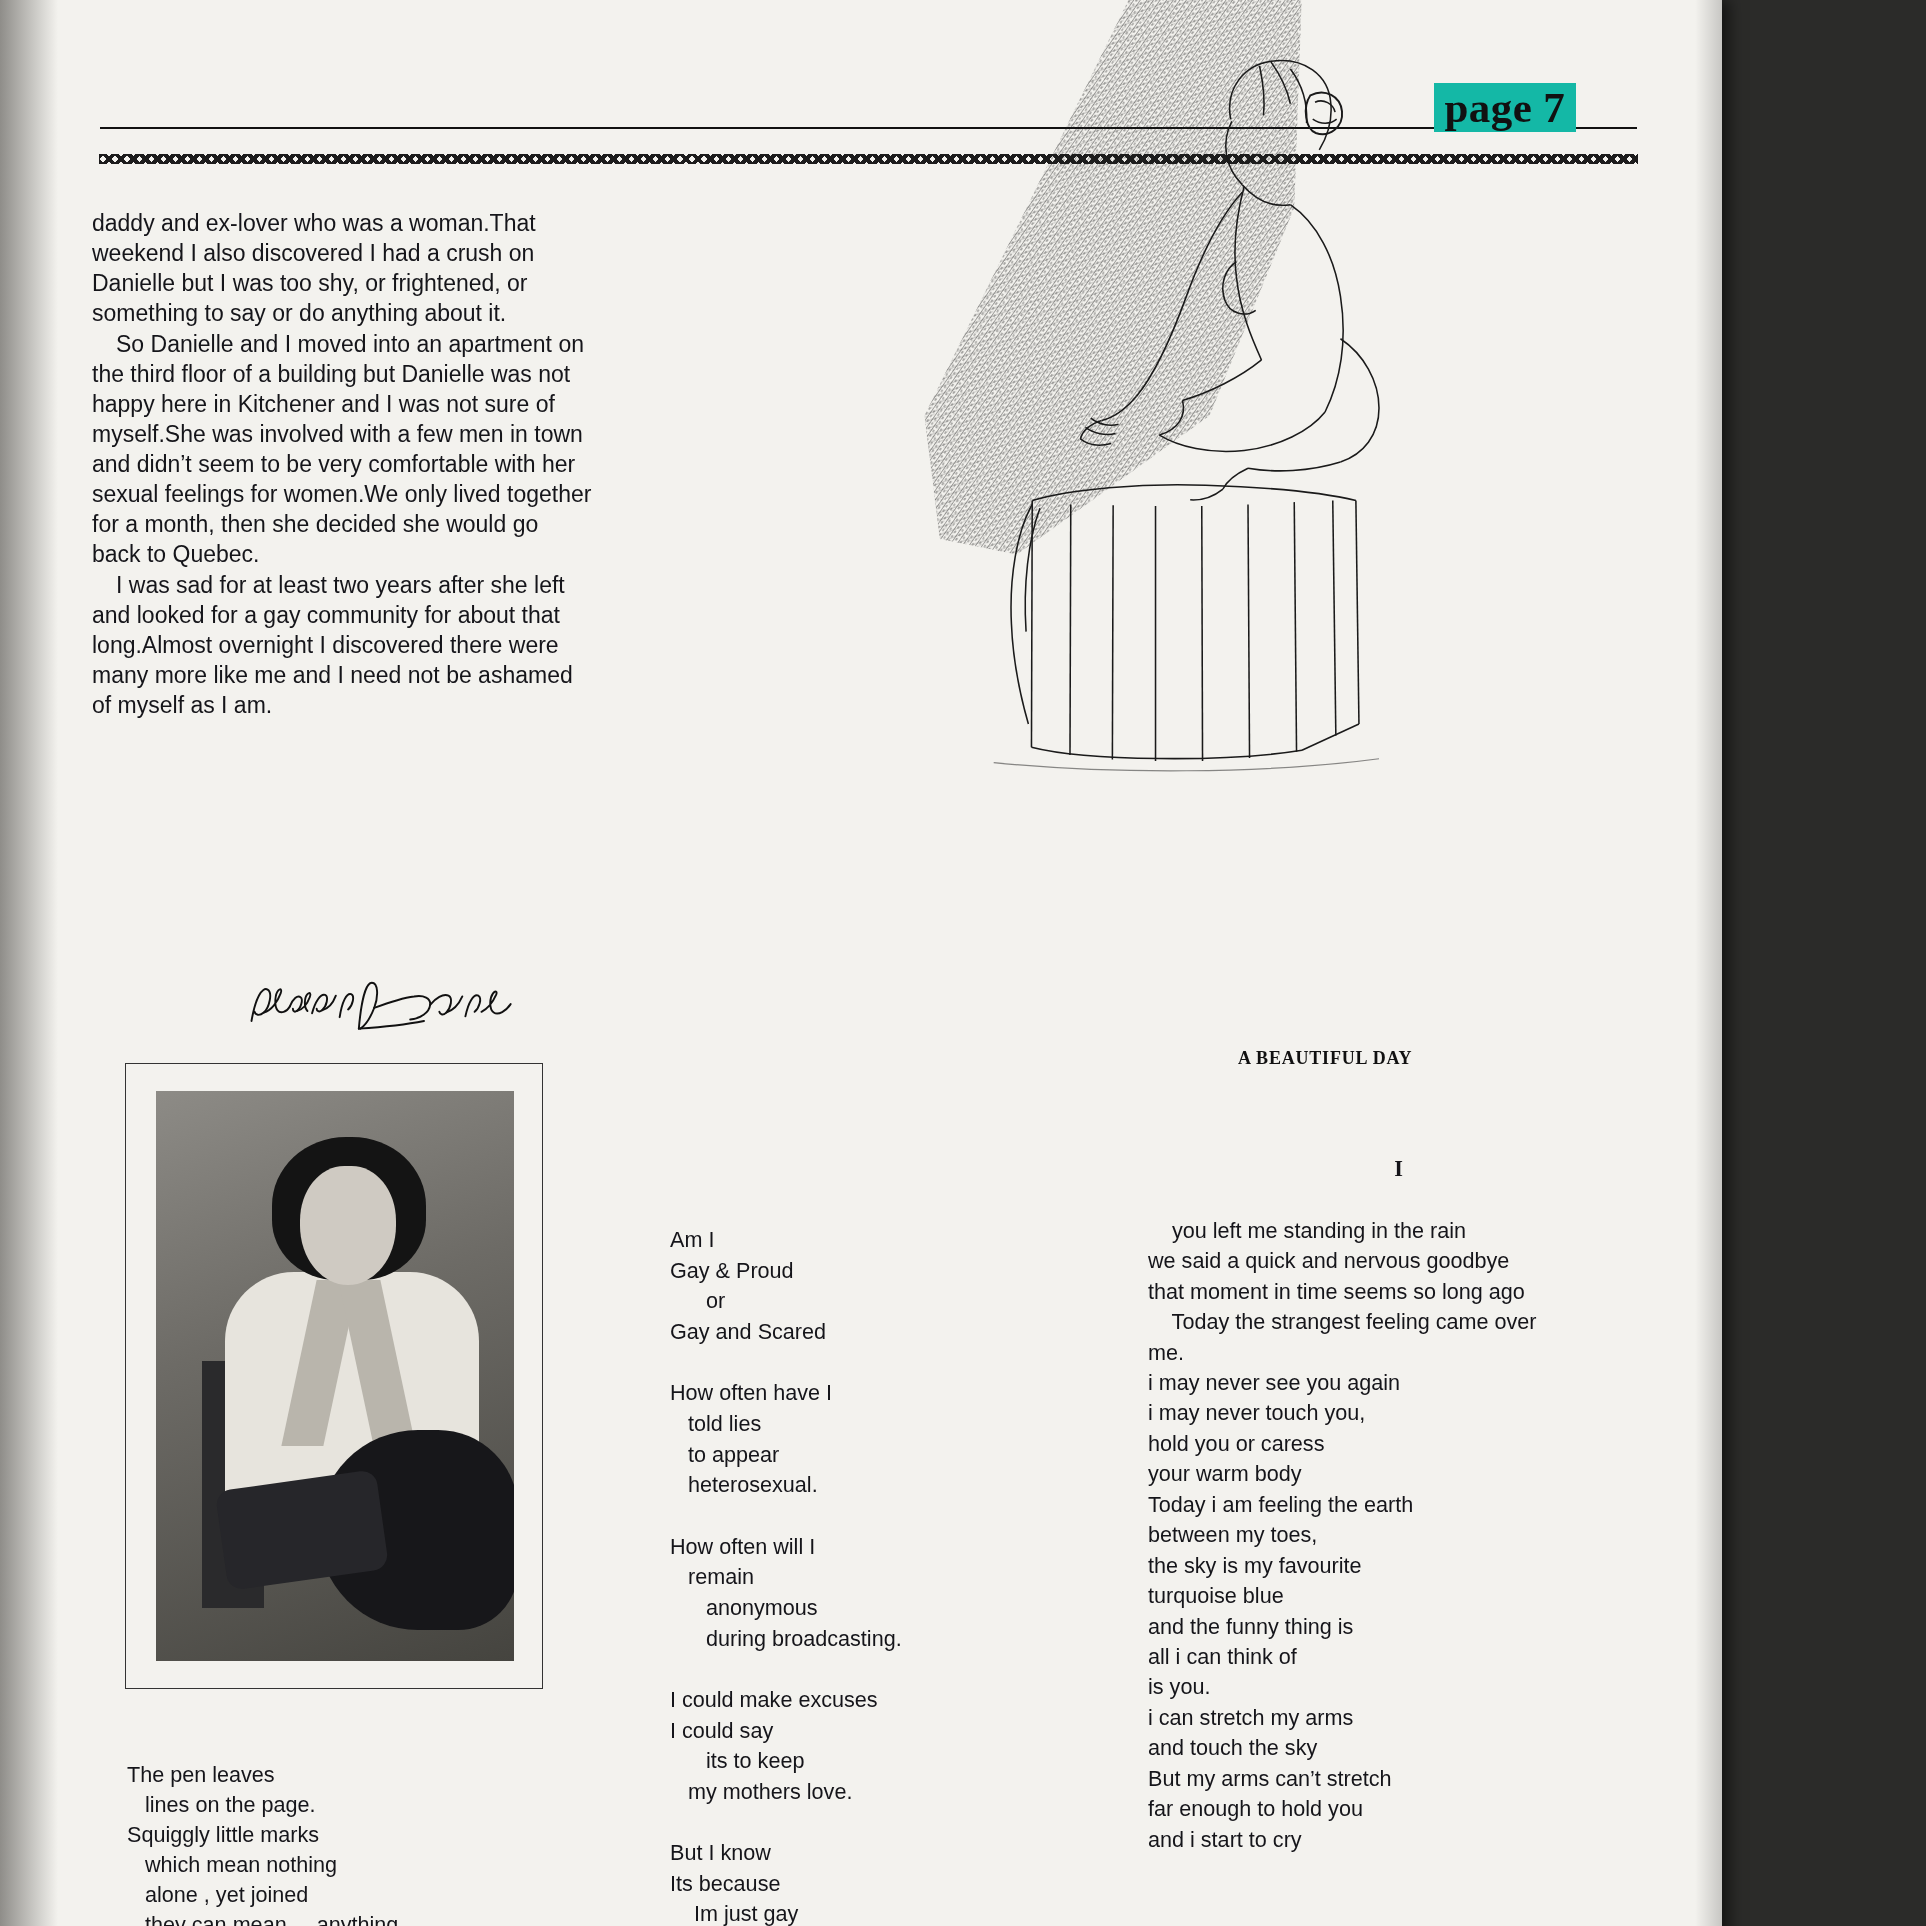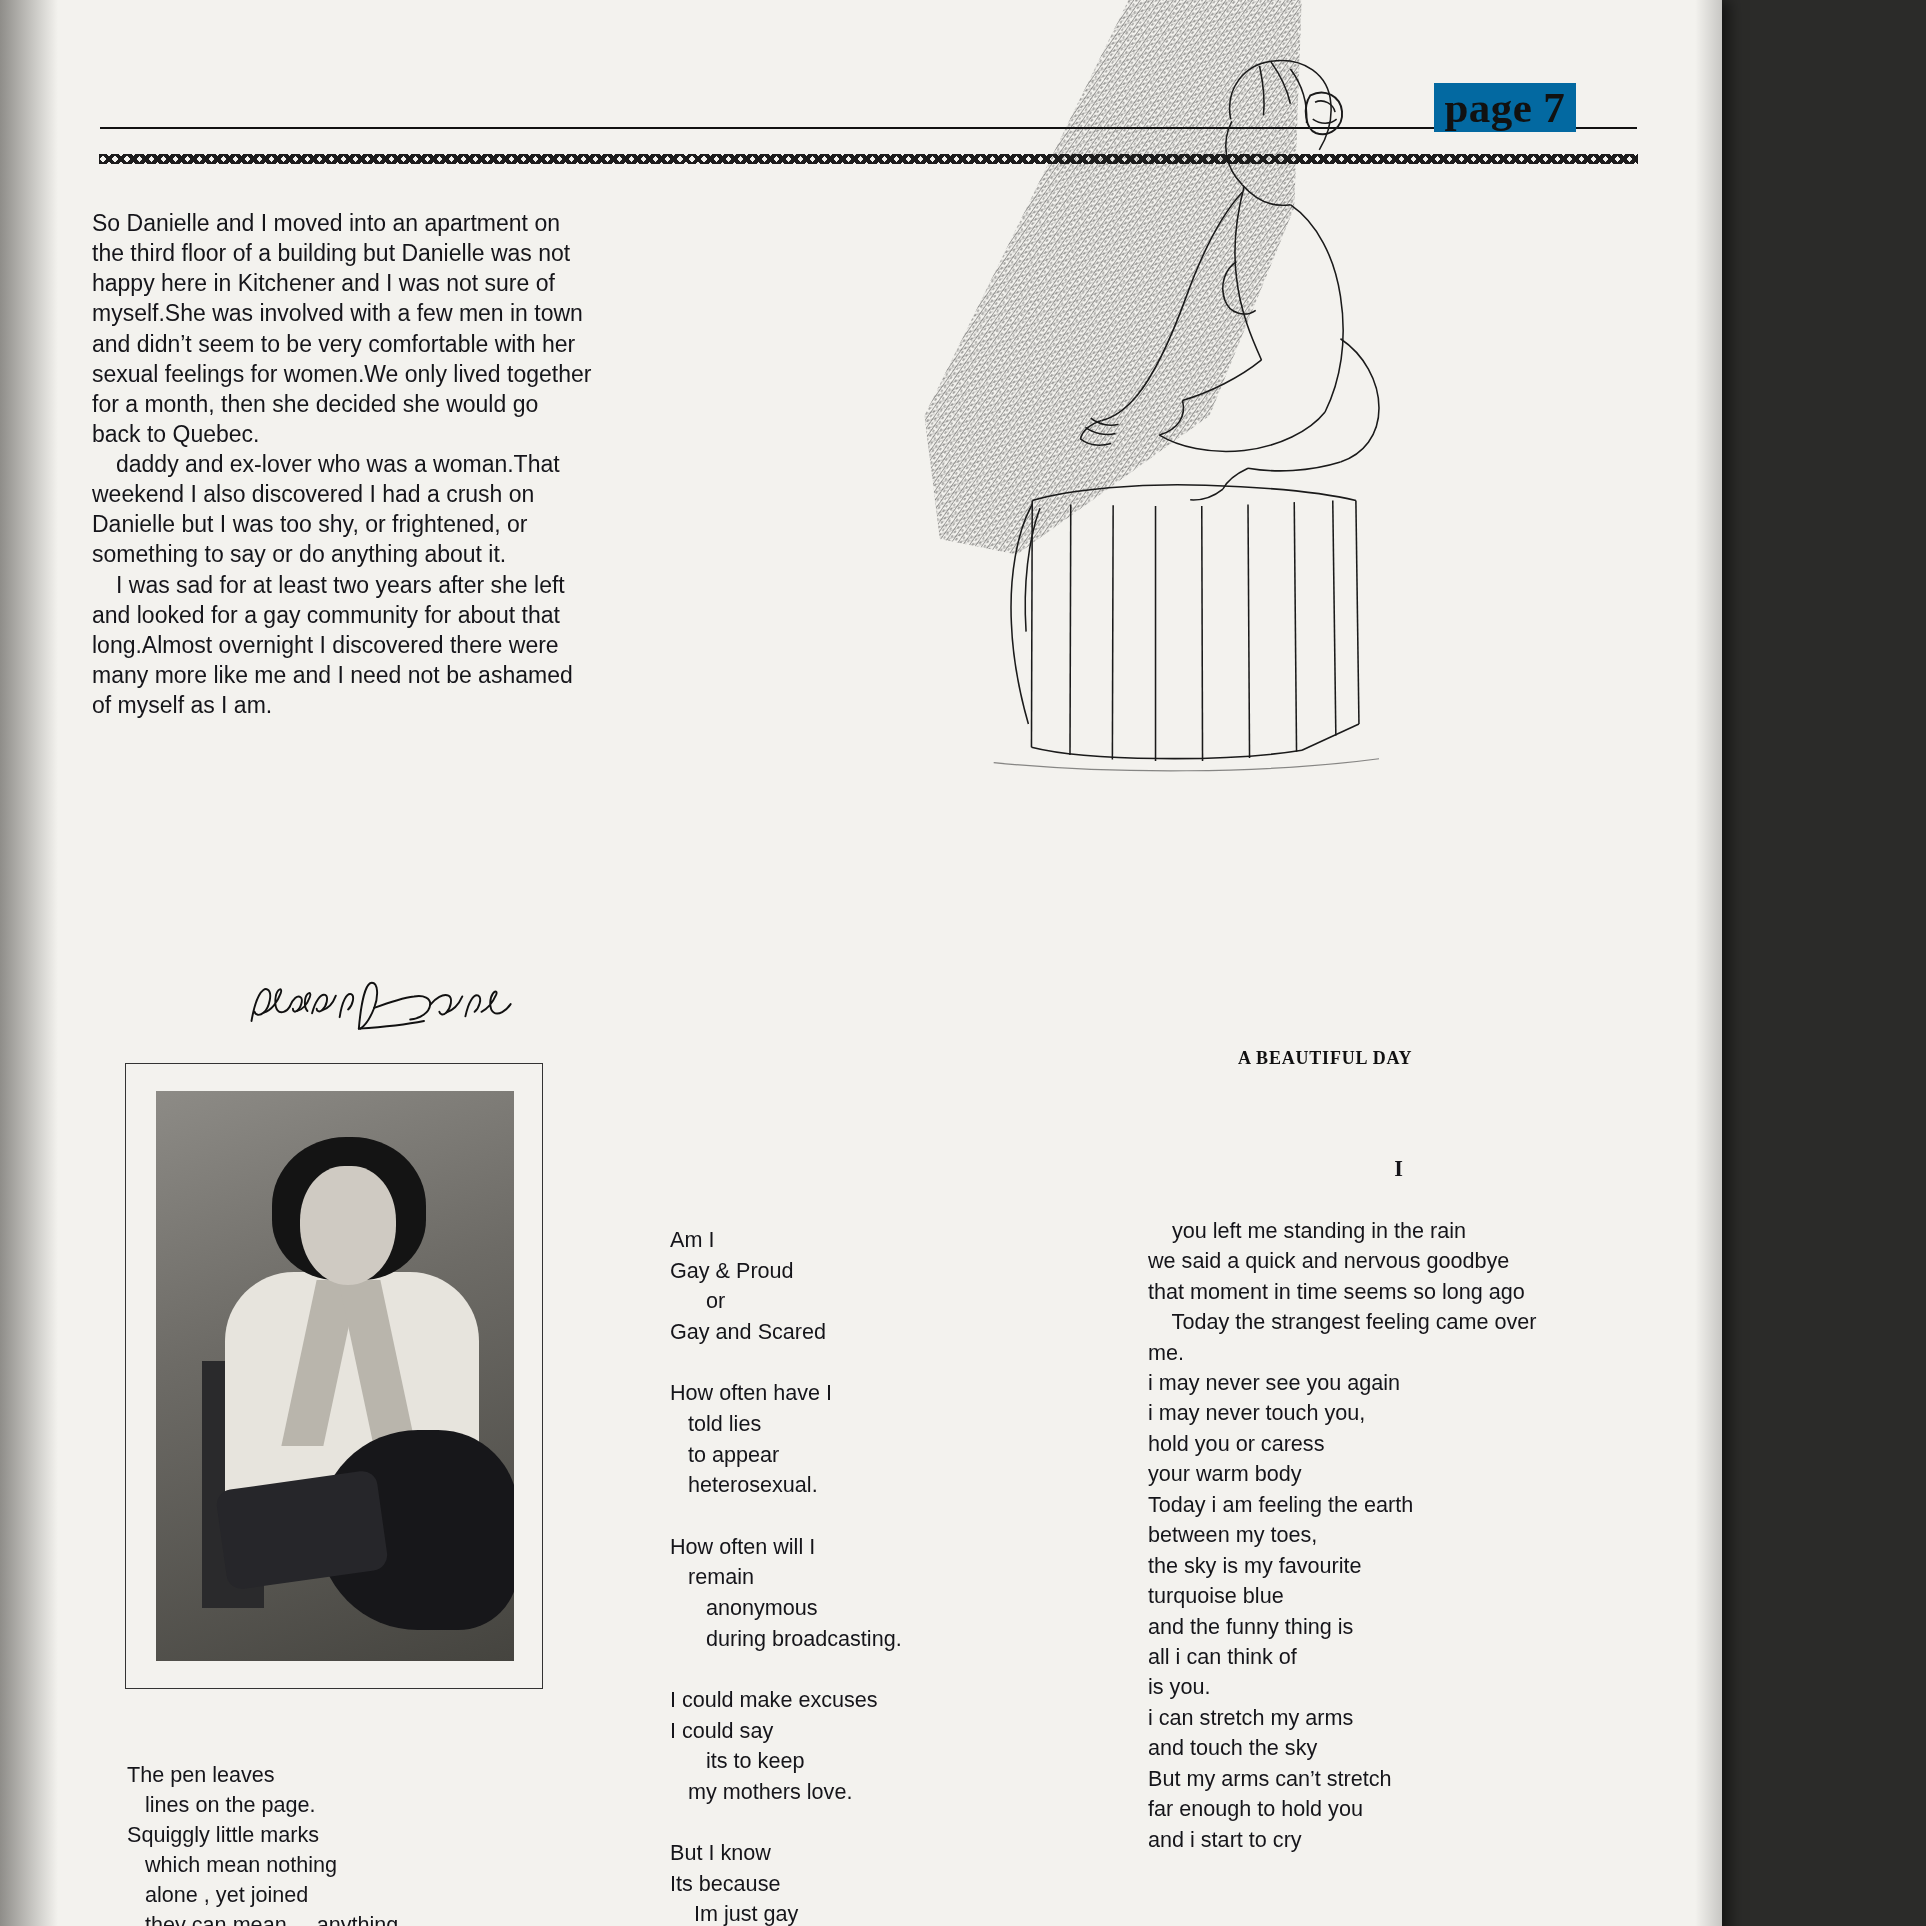--- a/index.html
+++ b/index.html
@@ -49,21 +49,21 @@
   }
   #page-number {
     position: absolute;
     right: 146px;
     top: 83px;
     font-family: "Liberation Serif", serif;
     font-weight: bold;
     font-size: 43px;
     letter-spacing: 0.4px;
     color: #111;
-    background: #0369a1;
+    background: #14b8a6;
     padding: 0 10.8px;
   }
   #zigzag-band {
     position: absolute;
     left: 99px;
     top: 154px;
     width: 1539px;
     height: 10px;
     background:
       repeating-linear-gradient(135deg, #111 0 4.2px, transparent 4.2px 8.5px),
@@ -312,22 +312,22 @@
 
         <path d="M800 1330 C760 1400 740 1520 746 1640 C750 1740 770 1830 790 1900"></path>
         <path d="M820 1340 C790 1420 776 1540 784 1660"></path>
 
         <path d="M700 2000 C1000 2030 1400 2030 1700 1990" stroke-width="3" opacity="0.5"></path>
       </g>
     </svg>
   </div>
 
   <div id="article-col" class="col-text">
+    <p>daddy and ex-lover who was a woman.That weekend I also discovered I had a crush on Danielle but I was too shy, or frightened, or something to say or do anything about it.</p>
     <p>So Danielle and I moved into an apartment on the third floor of a building but Danielle was not happy here in Kitchener and I was not sure of myself.She was involved with a few men in town and didn’t seem to be very comfortable with her sexual feelings for women.We only lived together for a month, then she decided she would go back to Quebec.</p>
-    <p>daddy and ex-lover who was a woman.That weekend I also discovered I had a crush on Danielle but I was too shy, or frightened, or something to say or do anything about it.</p>
     <p>I was sad for at least two years after she left and looked for a gay community for about that long.Almost overnight I discovered there were many more like me and I need not be ashamed of myself as I am.</p>
   </div>
 
   <div id="signature-1">
     <svg viewBox="0 0 880 180" width="339" height="69" xmlns="http://www.w3.org/2000/svg">
       <g fill="none" stroke="#111" stroke-width="5" stroke-linecap="round">
         <path d="M20 120 C30 60 48 30 62 38 C76 46 66 86 52 98 C40 108 30 104 28 96"></path>
         <path d="M52 98 C72 92 88 70 96 48 C100 38 96 34 90 40 C82 48 78 80 88 92 C96 102 112 96 120 82"></path>
         <path d="M120 82 C128 62 140 52 148 58 C156 64 148 88 138 94 C132 98 128 94 128 88"></path>
         <path d="M138 94 C156 90 166 74 172 58 C176 48 172 44 166 50 C158 58 156 84 166 94"></path>

